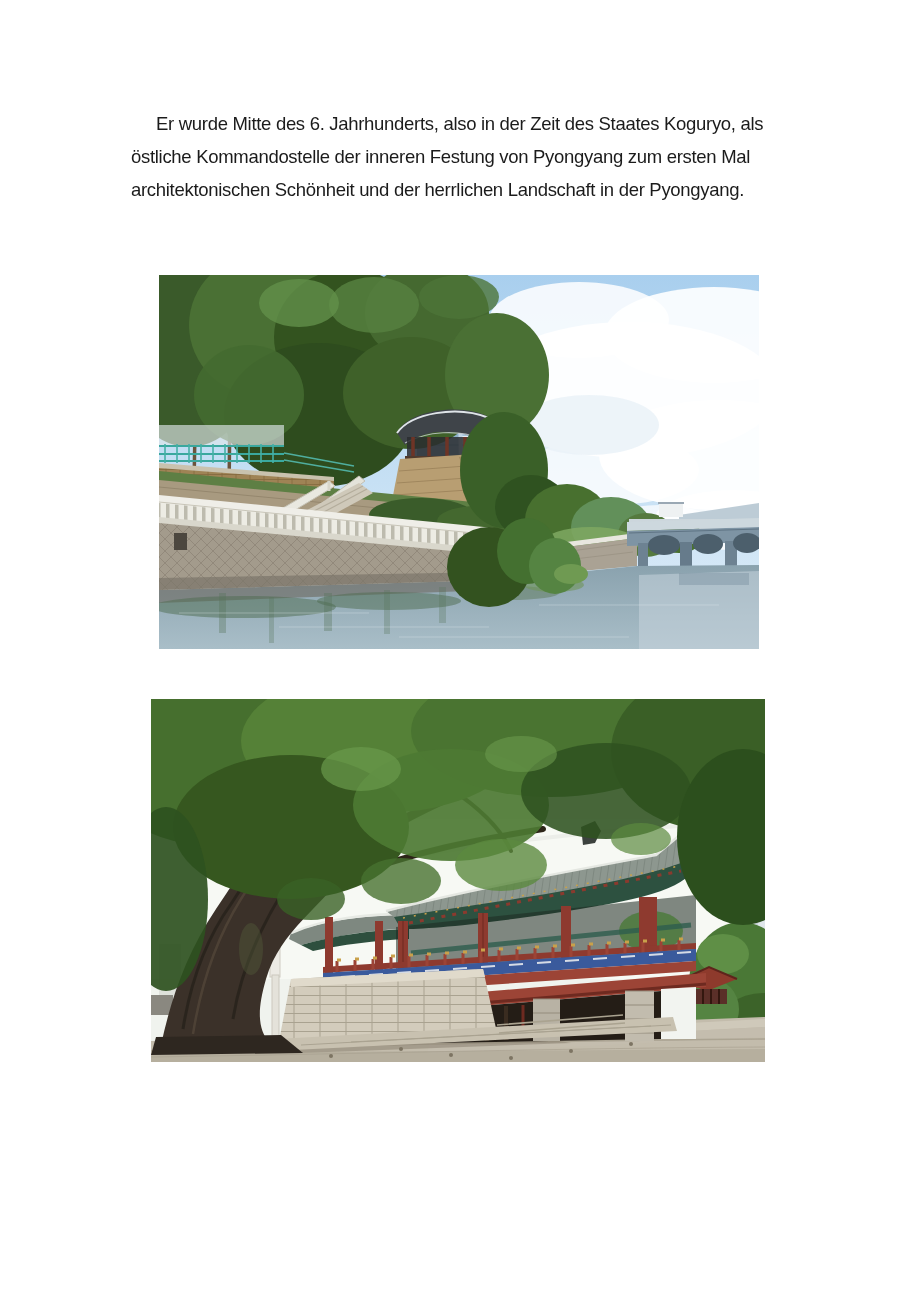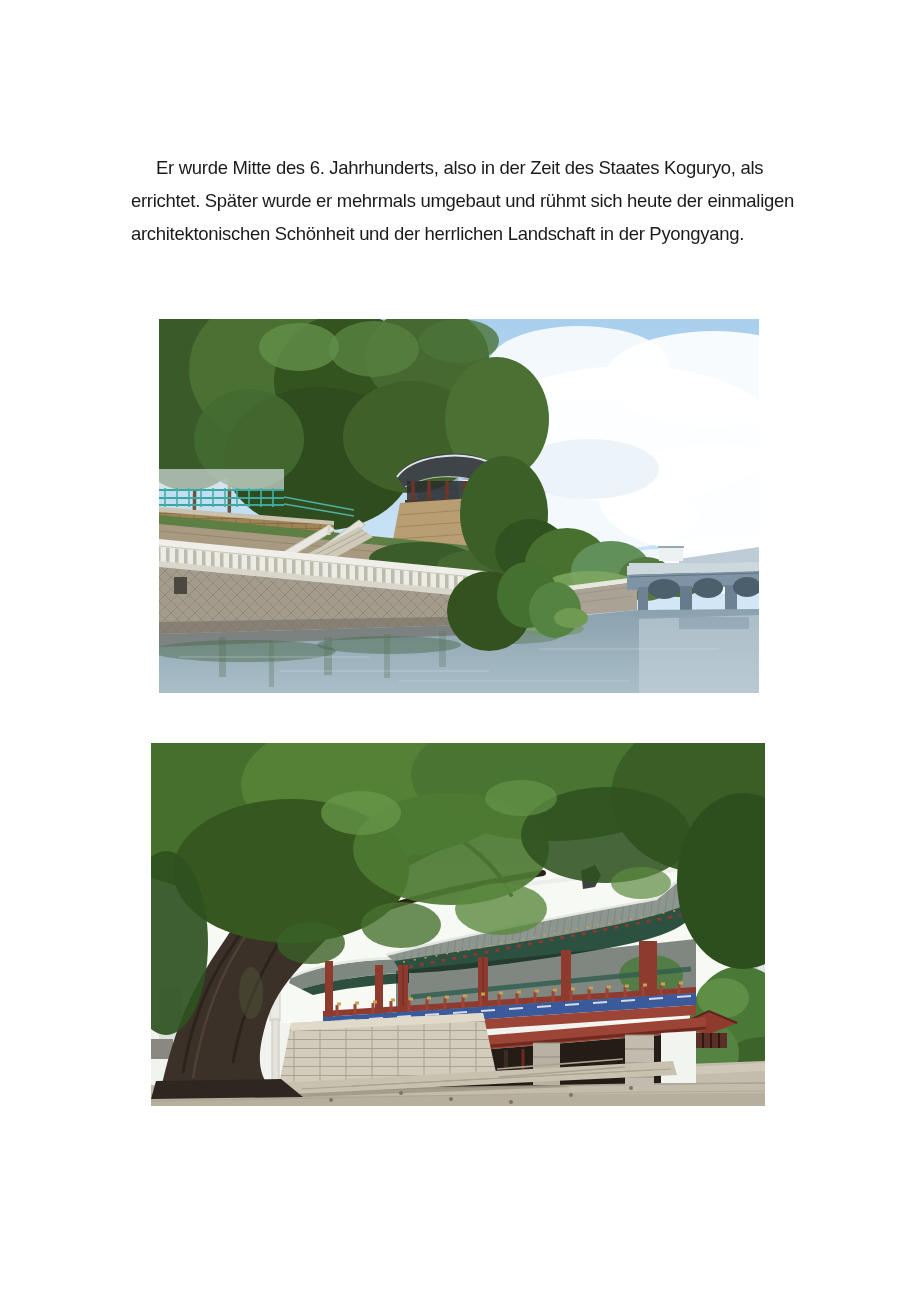--- a/index.html
+++ b/index.html
@@ -1,38 +1,38 @@
 <!DOCTYPE html>
 <html><head>
 <meta charset="utf-8">
 <style>
   html,body{margin:0;padding:0;background:#fff;}
   .page{
     position:relative;width:914px;height:1108px;background:#ffffff;
-    overflow:hidden;font-family:"Liberation Sans",sans-serif;margin-top:44px;
+    overflow:hidden;font-family:"Liberation Sans",sans-serif;
   }
   .para{
     position:absolute;left:131px;top:107px;margin:0;
     font-size:18.5px;letter-spacing:-0.3px;color:#1b1b1b;
   }
   .para .line{display:block;white-space:nowrap;line-height:33px;height:33px;}
   .para .line.indent{padding-left:25px;}
   figure{margin:0;padding:0;position:absolute;}
   .photo1{left:159px;top:275px;width:600px;height:374px;}
   .photo2{left:151px;top:699px;width:614px;height:363px;}
   figure svg{display:block;}
 </style>
 </head>
 <body>
 
 <div class="page">
 
   <p class="para">
     <span class="line indent">Er wurde Mitte des 6. Jahrhunderts, also in der Zeit des Staates Koguryo, als</span>
-    <span class="line">errichtet. Später wurde er mehrmals umgebaut und rühmt sich heute der einmaligen</span>
+    <span class="line">östliche Kommandostelle der inneren Festung von Pyongyang zum ersten Mal</span>
     <span class="line">architektonischen Schönheit und der herrlichen Landschaft in der Pyongyang.</span>
   </p>
 
   <figure class="photo1" role="img" aria-label="Stone river embankment with white balustrade and stairs, trees, a traditional pavilion, modern high-rise towers, a bridge and calm river water under a blue sky with clouds">
     <svg width="600" height="374" viewBox="0 0 600 374" xmlns="http://www.w3.org/2000/svg">
       <defs>
         <linearGradient id="sky1" x1="0" y1="0" x2="0" y2="1">
           <stop offset="0" stop-color="#a9cfee"></stop>
             <stop offset="0.55" stop-color="#c6e0f4"></stop>
             <stop offset="1" stop-color="#e0eef9"></stop>

